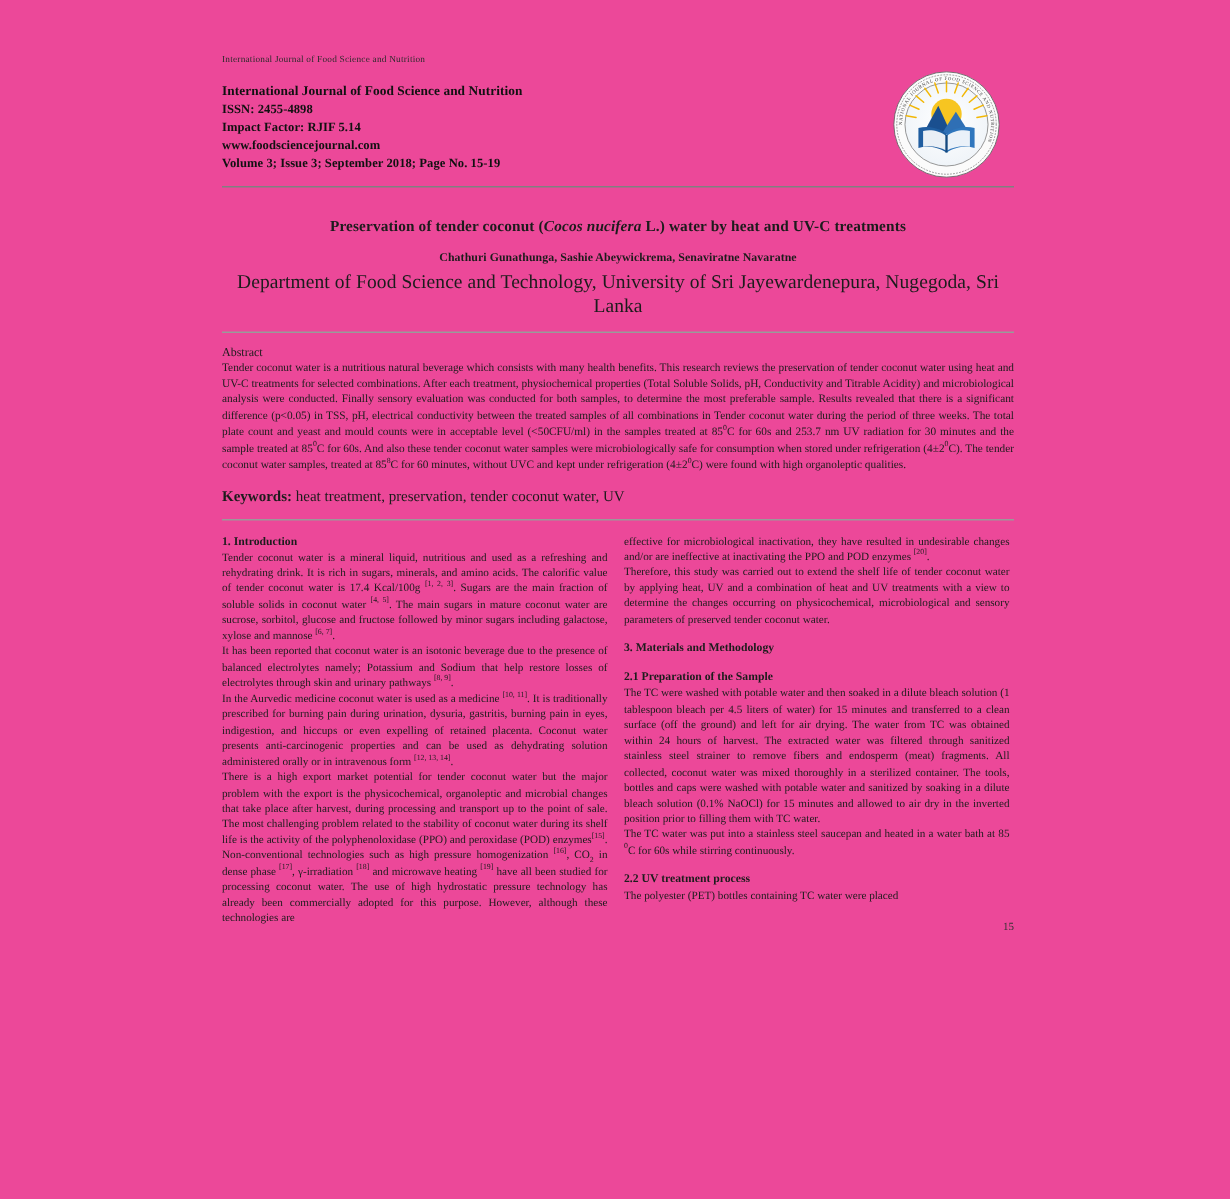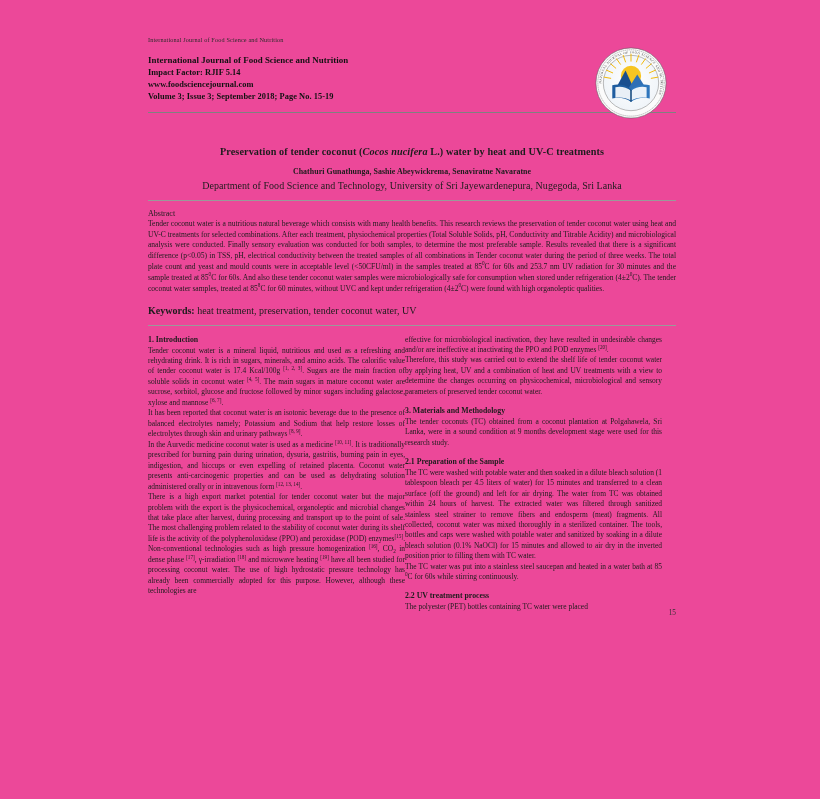--- a/index.html
+++ b/index.html
@@ -84,21 +84,21 @@
     line-height: 1.3;
   }
   .art-title i { font-style: italic; }
   .authors {
     font-size: 7.9px;
     font-weight: bold;
     margin-top: 9px;
     letter-spacing: 0.05px;
   }
   .affil {
-    font-size: 10px;
+    font-size: 13px;
     margin-top: 3.5px;
     letter-spacing: 0.05px;
   }
 
   
   .abstract-wrap { padding-top: 8px; }
   .sec-head {
     font-size: 8px;
     font-weight: normal;
     margin: 0 0 1px 0;
@@ -111,21 +111,21 @@
   }
   .keywords {
     font-size: 10px;
     margin-top: 10px;
   }
   .keywords b { font-weight: bold; }
 
   
   .columns {
     display: flex;
-    gap: 0;
+    gap: 11px;
     padding-top: 9px;
   }
   .col {
     width: 257px;
     font-size: 7.45px;
     line-height: 1.405;
     text-align: justify;
     text-justify: inter-word;
   }
   .col p { margin: 0; }
@@ -152,20 +152,21 @@
 <body>
 
 <div class="page">
   <div class="content">
 
     <div class="masthead">
       <div class="running-head">International Journal of Food Science and Nutrition</div>
 
       <div class="journal-block">
         <div class="jtitle">International Journal of Food Science and Nutrition</div>
+        <div>ISSN: 2455-4898</div>
         <div>Impact Factor: RJIF 5.14</div>
         <div>www.foodsciencejournal.com</div>
         <div>Volume 3; Issue 3; September 2018; Page No. 15-19</div>
       </div>
 
       <svg class="seal" viewBox="0 0 100 100">
         <defs>
           <path id="ringpath" d="M 50,50 m -38,0 a 38,38 0 1,1 76,0 a 38,38 0 1,1 -76,0"></path>
           <radialGradient id="bgGrad" cx="50%" cy="45%" r="60%">
             <stop offset="0%" stop-color="#ffffff"></stop>
@@ -241,21 +242,20 @@
           <p><span>It has been reported that coconut water is an isotonic beverage due to the presence of balanced electrolytes namely; Potassium and Sodium that help restore losses of electrolytes through skin and urinary pathways </span><sup>[8, 9]</sup><span>.</span></p>
           <p><span>In the Aurvedic medicine coconut water is used as a medicine </span><sup>[10, 11]</sup><span>. It is traditionally prescribed for burning pain during urination, dysuria, gastritis, burning pain in eyes, indigestion, and hiccups or even expelling of retained placenta. Coconut water presents anti-carcinogenic properties and can be used as dehydrating solution administered orally or in intravenous form </span><sup>[12, 13, 14]</sup><span>.</span></p>
           <p><span>There is a high export market potential for tender coconut water but the major problem with the export is the physicochemical, organoleptic and microbial changes that take place after harvest, during processing and transport up to the point of sale. The most challenging problem related to the stability of coconut water during its shelf life is the activity of the polyphenoloxidase (PPO) and peroxidase (POD) enzymes</span><sup>[15]</sup><span>. Non-conventional technologies such as high pressure homogenization </span><sup>[16]</sup><span>, CO</span><sub>2</sub><span> in dense phase </span><sup>[17]</sup><span>, γ-irradiation </span><sup>[18]</sup><span> and microwave heating </span><sup>[19]</sup><span> have all been studied for processing coconut water. The use of high hydrostatic pressure technology has already been commercially adopted for this purpose. However, although these technologies are</span></p>
         </div>
 
         <div class="col">
           <p><span>effective for microbiological inactivation, they have resulted in undesirable changes and/or are ineffective at inactivating the PPO and POD enzymes </span><sup>[20]</sup><span>.</span></p>
           <p>Therefore, this study was carried out to extend the shelf life of tender coconut water by applying heat, UV and a combination of heat and UV treatments with a view to determine the changes occurring on physicochemical, microbiological and sensory parameters of preserved tender coconut water.</p>
           <div class="gap"></div>
           <h3>3. Materials and Methodology</h3>
-          <p>The tender coconuts (TC) obtained from a coconut plantation at Polgahawela, Sri Lanka, were in a sound condition at 9 months development stage were used for this research study.</p>
           <div class="gap"></div>
           <h3>2.1 Preparation of the Sample</h3>
           <p>The TC were washed with potable water and then soaked in a dilute bleach solution (1 tablespoon bleach per 4.5 liters of water) for 15 minutes and transferred to a clean surface (off the ground) and left for air drying. The water from TC was obtained within 24 hours of harvest. The extracted water was filtered through sanitized stainless steel strainer to remove fibers and endosperm (meat) fragments. All collected, coconut water was mixed thoroughly in a sterilized container. The tools, bottles and caps were washed with potable water and sanitized by soaking in a dilute bleach solution (0.1% NaOCl) for 15 minutes and allowed to air dry in the inverted position prior to filling them with TC water.</p>
           <p><span>The TC water was put into a stainless steel saucepan and heated in a water bath at 85 </span><sup>0</sup><span>C for 60s while stirring continuously.</span></p>
           <div class="gap"></div>
           <h3>2.2 UV treatment process</h3>
           <p>The polyester (PET) bottles containing TC water were placed</p>
         </div>
 
       </div>

